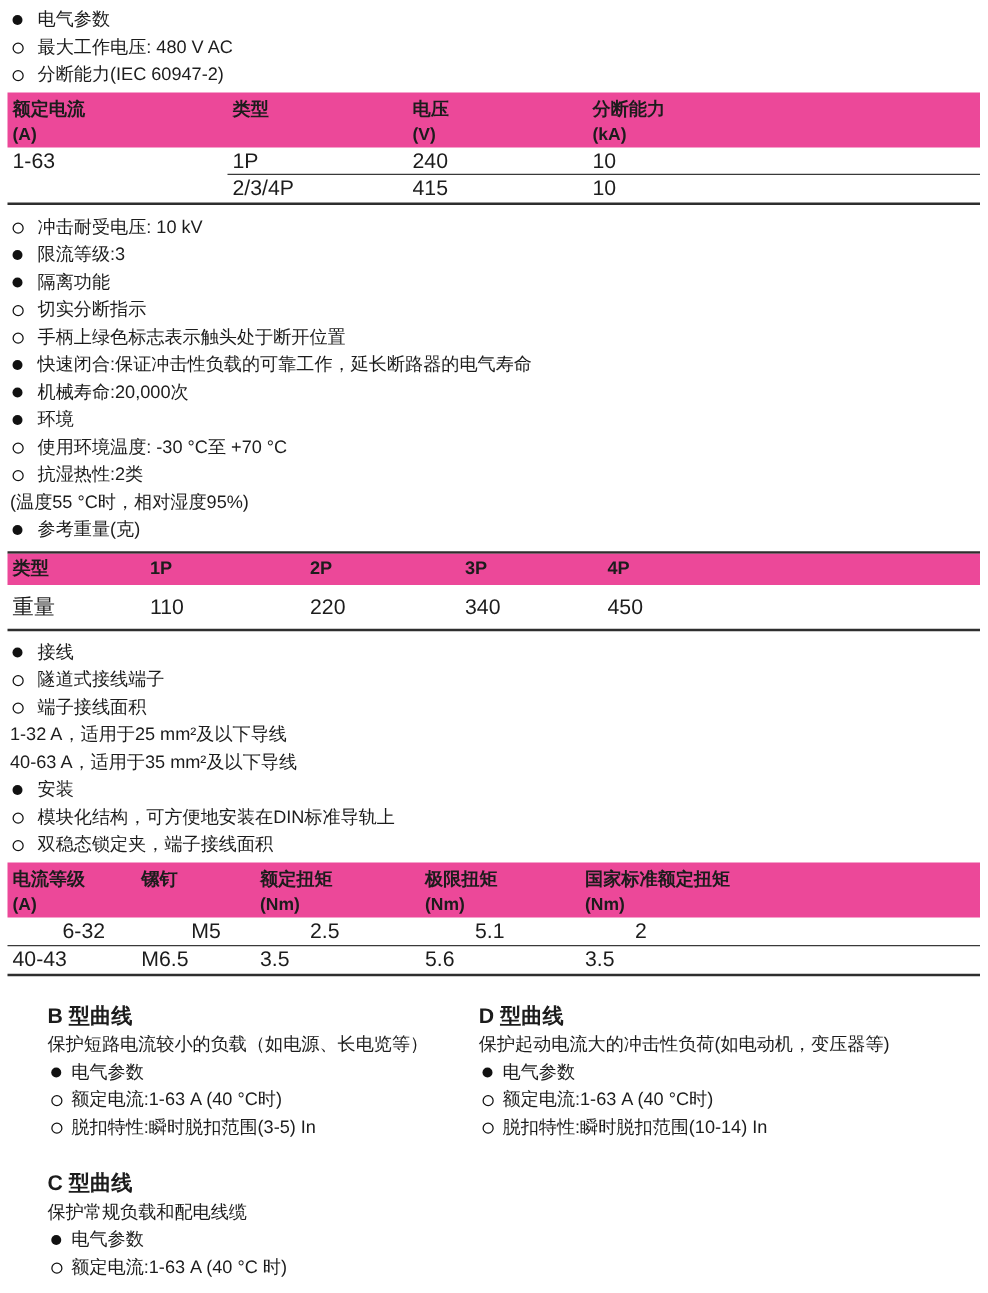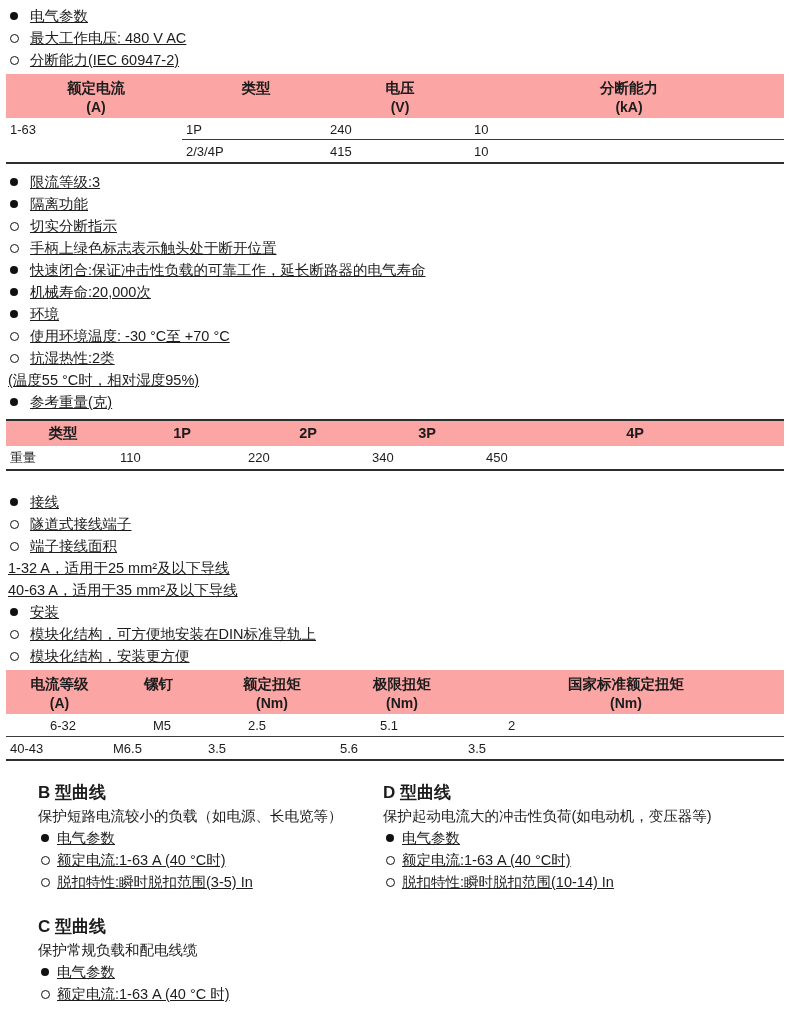--- a/index.html
+++ b/index.html
@@ -11,40 +11,40 @@
   .page{padding-top:5px;}
 
   
   .blist{padding-left:8px;margin:0;}
   .li{display:flex;align-items:flex-start;height:22px;line-height:22px;
       font-size:14.5px;white-space:nowrap;}
   .bullet-box{width:22px;flex:none;display:flex;align-items:center;height:22px;}
   .circle{display:inline-block;margin-left:2px;box-sizing:border-box;}
   .circle.filled{width:8px;height:8px;border-radius:50%;background:#111;}
   .circle.open{width:9px;height:9px;border-radius:50%;border:1.6px solid #111;background:transparent;}
-  .li-text{flex:none;text-decoration:underline;}
+  .li-text{flex:none;}
 
   
   .dtable{margin:0 6px 0 6px;border-bottom:2px solid #2e2e2e;}
   .dtable.top-border{border-top:2px solid #2e2e2e;}
-  .thead{display:flex;background:#fca5a5;padding:5px 0 1px 0;text-align:center;}
+  .thead{display:flex;background:#ec4899;padding:5px 0 1px 0;}
   .thead.single{padding:3px 0 3px 0;}
   .th{box-sizing:border-box;padding-left:4px;font-weight:bold;flex:none;}
   .th-title{font-size:14.5px;line-height:19px;white-space:nowrap;}
   .th-unit{font-size:14px;line-height:19px;white-space:nowrap;}
   .trow{display:flex;position:relative;height:22px;align-items:center;}
-  .trow.tall{height:23px;}
+  .trow.tall{height:35px;}
   .trow.full-div{border-bottom:1px solid #3a3a3a;}
-  .td{box-sizing:border-box;padding-left:4px;font-size:13px;flex:none;white-space:nowrap;}
+  .td{box-sizing:border-box;padding-left:4px;font-size:17px;flex:none;white-space:nowrap;}
   .partial-line{position:absolute;bottom:0;right:0;height:1px;background:#3a3a3a;}
 
   
   #top-list{margin-bottom:3px;}
   #feature-list{margin-top:7px;margin-bottom:6px;}
-  #wiring-list{margin-top:20px;margin-bottom:3px;}
+  #wiring-list{margin-top:6px;margin-bottom:3px;}
 
   
   .curves{display:flex;margin-top:20px;}
   .curve-col.left{width:345px;margin-left:38px;flex:none;}
   .curve-col.right{flex:1;}
   .curve-block + .curve-block{margin-top:22px;}
   .curve-title{font-weight:bold;font-size:17px;height:24px;line-height:24px;white-space:nowrap;}
   .curve-desc{font-size:14.5px;height:22px;line-height:22px;white-space:nowrap;}
   .curve-list{padding-left:0;}
   .curve-list .bullet-box{width:19px;}
@@ -106,20 +106,26 @@
         <div class="td" style="width: 176px;"></div>
         <div class="td" style="width: 144px;">2/3/4P</div>
         <div class="td" style="width: 144px;">415</div>
         <div class="td" style="width: 314px;">10</div>
       </div>
     </div>
 
   <div id="feature-list" class="blist">
       <div class="li">
         <span class="bullet-box">
+          <span class="circle open"></span>
+        </span>
+        <span class="li-text">冲击耐受电压: 10 kV</span>
+      </div>
+      <div class="li">
+        <span class="bullet-box">
           <span class="circle filled"></span>
         </span>
         <span class="li-text">限流等级:3</span>
       </div>
       <div class="li">
         <span class="bullet-box">
           <span class="circle filled"></span>
         </span>
         <span class="li-text">隔离功能</span>
       </div>
@@ -237,21 +243,21 @@
       <div class="li">
         <span class="bullet-box">
           <span class="circle open"></span>
         </span>
         <span class="li-text">模块化结构，可方便地安装在DIN标准导轨上</span>
       </div>
       <div class="li">
         <span class="bullet-box">
           <span class="circle open"></span>
         </span>
-        <span class="li-text">模块化结构，安装更方便</span>
+        <span class="li-text">双稳态锁定夹，端子接线面积</span>
       </div>
     </div>
 
   <div class="dtable">
       <div class="thead">
         <div class="th" style="width: 103px;">
           <div class="th-title">电流等级</div>
           <div class="th-unit">(A)</div>
         </div>
         <div class="th" style="width: 95px;">

